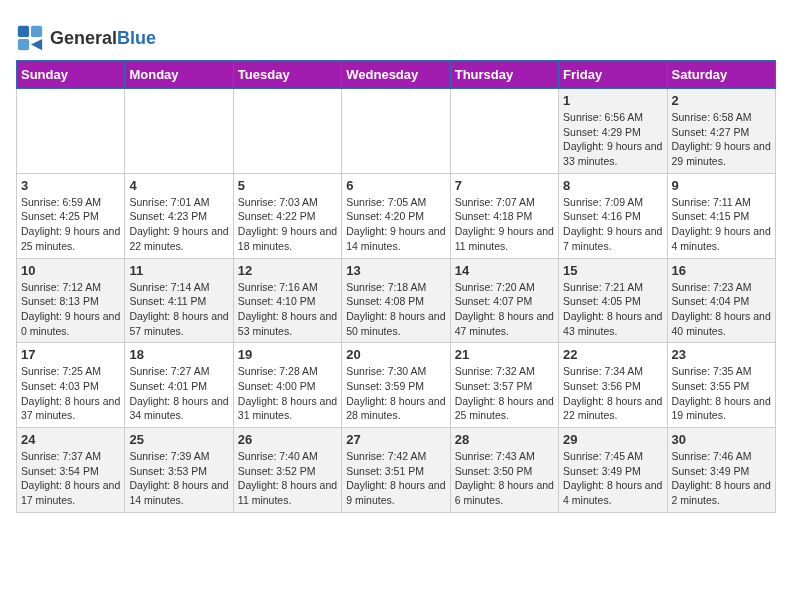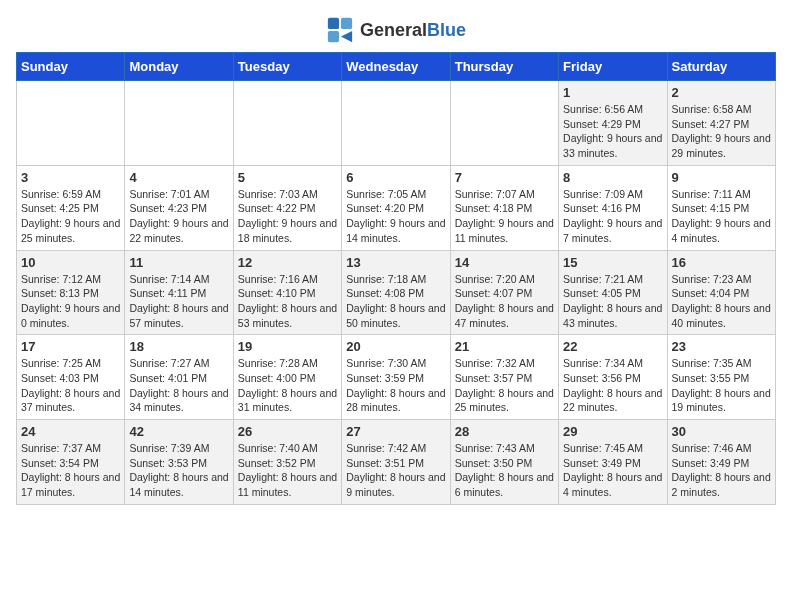--- a/index.html
+++ b/index.html
@@ -5,23 +5,24 @@
     * { box-sizing: border-box; margin: 0; padding: 0; }
     body {
       font-family: Arial, sans-serif;
       background: #fff;
       width: 792px;
       min-height: 612px;
       padding: 16px;
     }
     .header-area {
       display: flex;
-      justify-content: center;
+      justify-content: space-between;
       align-items: flex-start;
       margin-bottom: 8px;
+      margin-top: 8px;
     }
     .logo {
       display: flex;
       align-items: center;
       gap: 6px;
     }
     .logo-icon {
       width: 28px;
       height: 28px;
     }
@@ -37,21 +38,21 @@
     .location-title {
       font-size: 16px;
       color: #555;
     }
     table {
       width: 100%;
       border-collapse: collapse;
       table-layout: fixed;
     }
     thead tr {
-      background-color: #1d4ed8;
+      background-color: #a21caf;
     }
     thead th {
       color: #fff;
       font-size: 13px;
       font-weight: bold;
       padding: 6px 4px;
       text-align: left;
       border: 1px solid #2a6db5;
     }
     tbody tr {
@@ -268,21 +269,21 @@
         </td>
       </tr>
       <tr>
         <td>
           <span class="day-number">24</span>
           <div class="day-info">Sunrise: 7:37 AM
 Sunset: 3:54 PM
 Daylight: 8 hours and 17 minutes.</div>
         </td>
         <td>
-          <span class="day-number">42</span>
+          <span class="day-number">25</span>
           <div class="day-info">Sunrise: 7:39 AM
 Sunset: 3:53 PM
 Daylight: 8 hours and 14 minutes.</div>
         </td>
         <td>
           <span class="day-number">26</span>
           <div class="day-info">Sunrise: 7:40 AM
 Sunset: 3:52 PM
 Daylight: 8 hours and 11 minutes.</div>
         </td>

